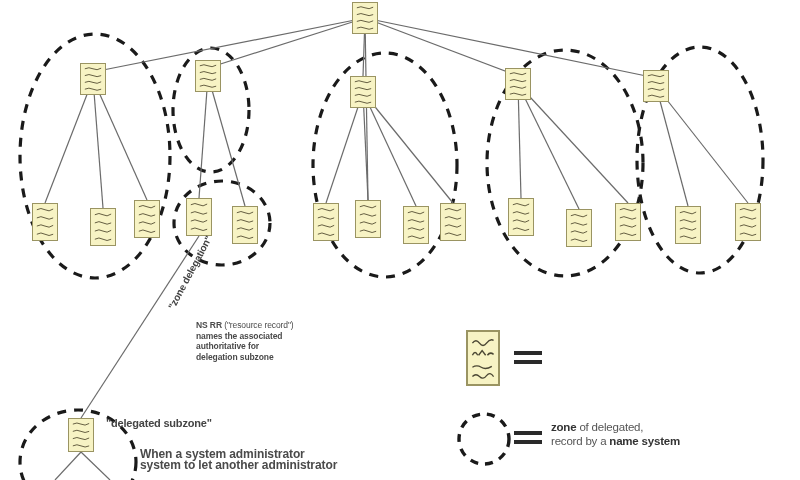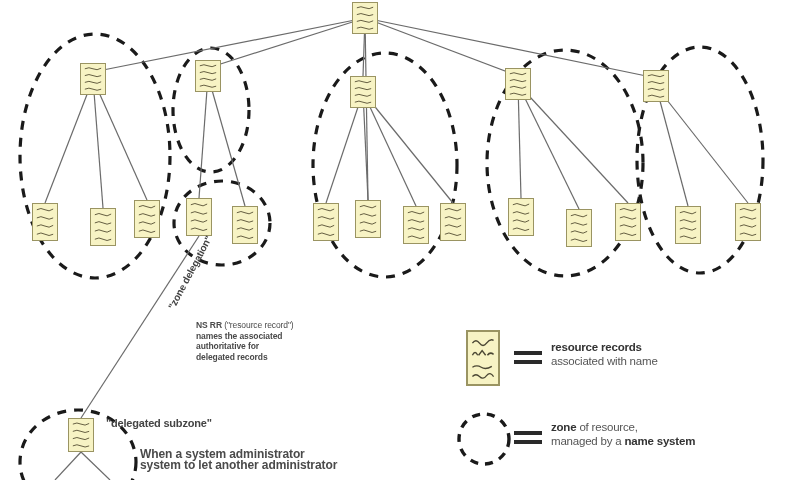--- a/index.html
+++ b/index.html
@@ -237,21 +237,21 @@
 
   <div class="txt t-quote rot" style="left:166px;top:306px;transform:rotate(-62deg);white-space:nowrap;font-size:10px;">"zone delegation"</div>
 
   <div class="txt" style="left:196px;top:320px;width:170px;">
     <div class="t-annot" style="white-space:nowrap;">
       <span>NS RR</span>
       <span style="font-weight:normal;">("resource record")</span>
     </div>
     <div class="t-annot">names the associated</div>
     <div class="t-annot">authoritative for</div>
-    <div class="t-annot">delegated records</div>
+    <div class="t-annot">delegation subzone</div>
   </div>
 
   <div class="txt t-quote" style="left:106px;top:417px;white-space:nowrap;">"delegated subzone"</div>
 
   <div class="txt" style="left:140px;top:449px;width:210px;">
     <div class="t-body">When a system administrator</div>
     <div class="t-body">system to let another administrator</div>
   </div>
 
   <div class="nodebox" style="left:466px;top:330px;width:34px;height:56px;border-width:2px;">
@@ -259,34 +259,30 @@
       <path d="M5 12 Q9 7 13 12 T21 12 T29 9" stroke="#4a4633" stroke-width="1.6" fill="none"></path>
       <path d="M5 25 Q8 19 11 25 M12 25 L16 20 L20 25 M22 25 Q25 21 29 24" stroke="#4a4633" stroke-width="1.6" fill="none"></path>
       <path d="M5 38 Q10 35 15 38 T27 37" stroke="#4a4633" stroke-width="1.4" fill="none"></path>
       <path d="M5 48 Q9 44 13 48 T21 47 T29 48" stroke="#4a4633" stroke-width="1.4" fill="none"></path>
     </svg>
   </div>
   <svg class="eqsign" style="left:514px;top:348px;width:30px;height:20px;">
     <rect x="0" y="3" width="28" height="4" fill="#2a2a2a"></rect>
     <rect x="0" y="12" width="28" height="4" fill="#2a2a2a"></rect>
   </svg>
-  <div class="txt t-legend" style="left:551px;top:340px;width:240px;">
-    <div class="lead">resource records</div>
-    <div>associated with name</div>
-  </div>
 
   <svg class="eqsign" style="left:452px;top:410px;width:70px;height:58px;">
     <circle cx="32" cy="29" r="25" fill="none" stroke="#1a1a1a" stroke-width="3.4" stroke-dasharray="8 7" stroke-linecap="butt"></circle>
   </svg>
   <svg class="eqsign" style="left:514px;top:428px;width:30px;height:20px;">
     <rect x="0" y="3" width="28" height="4" fill="#2a2a2a"></rect>
     <rect x="0" y="12" width="28" height="4" fill="#2a2a2a"></rect>
   </svg>
   <div class="txt t-legend" style="left:551px;top:420px;width:245px;">
     <div>
-      <b>zone</b><span> of resource,</span>
+      <b>zone</b><span> of delegated,</span>
     </div>
     <div>
-      <span>managed by a </span><b>name system</b>
+      <span>record by a </span><b>name system</b>
     </div>
   </div>
 
 </div>
 
 </body></html>

